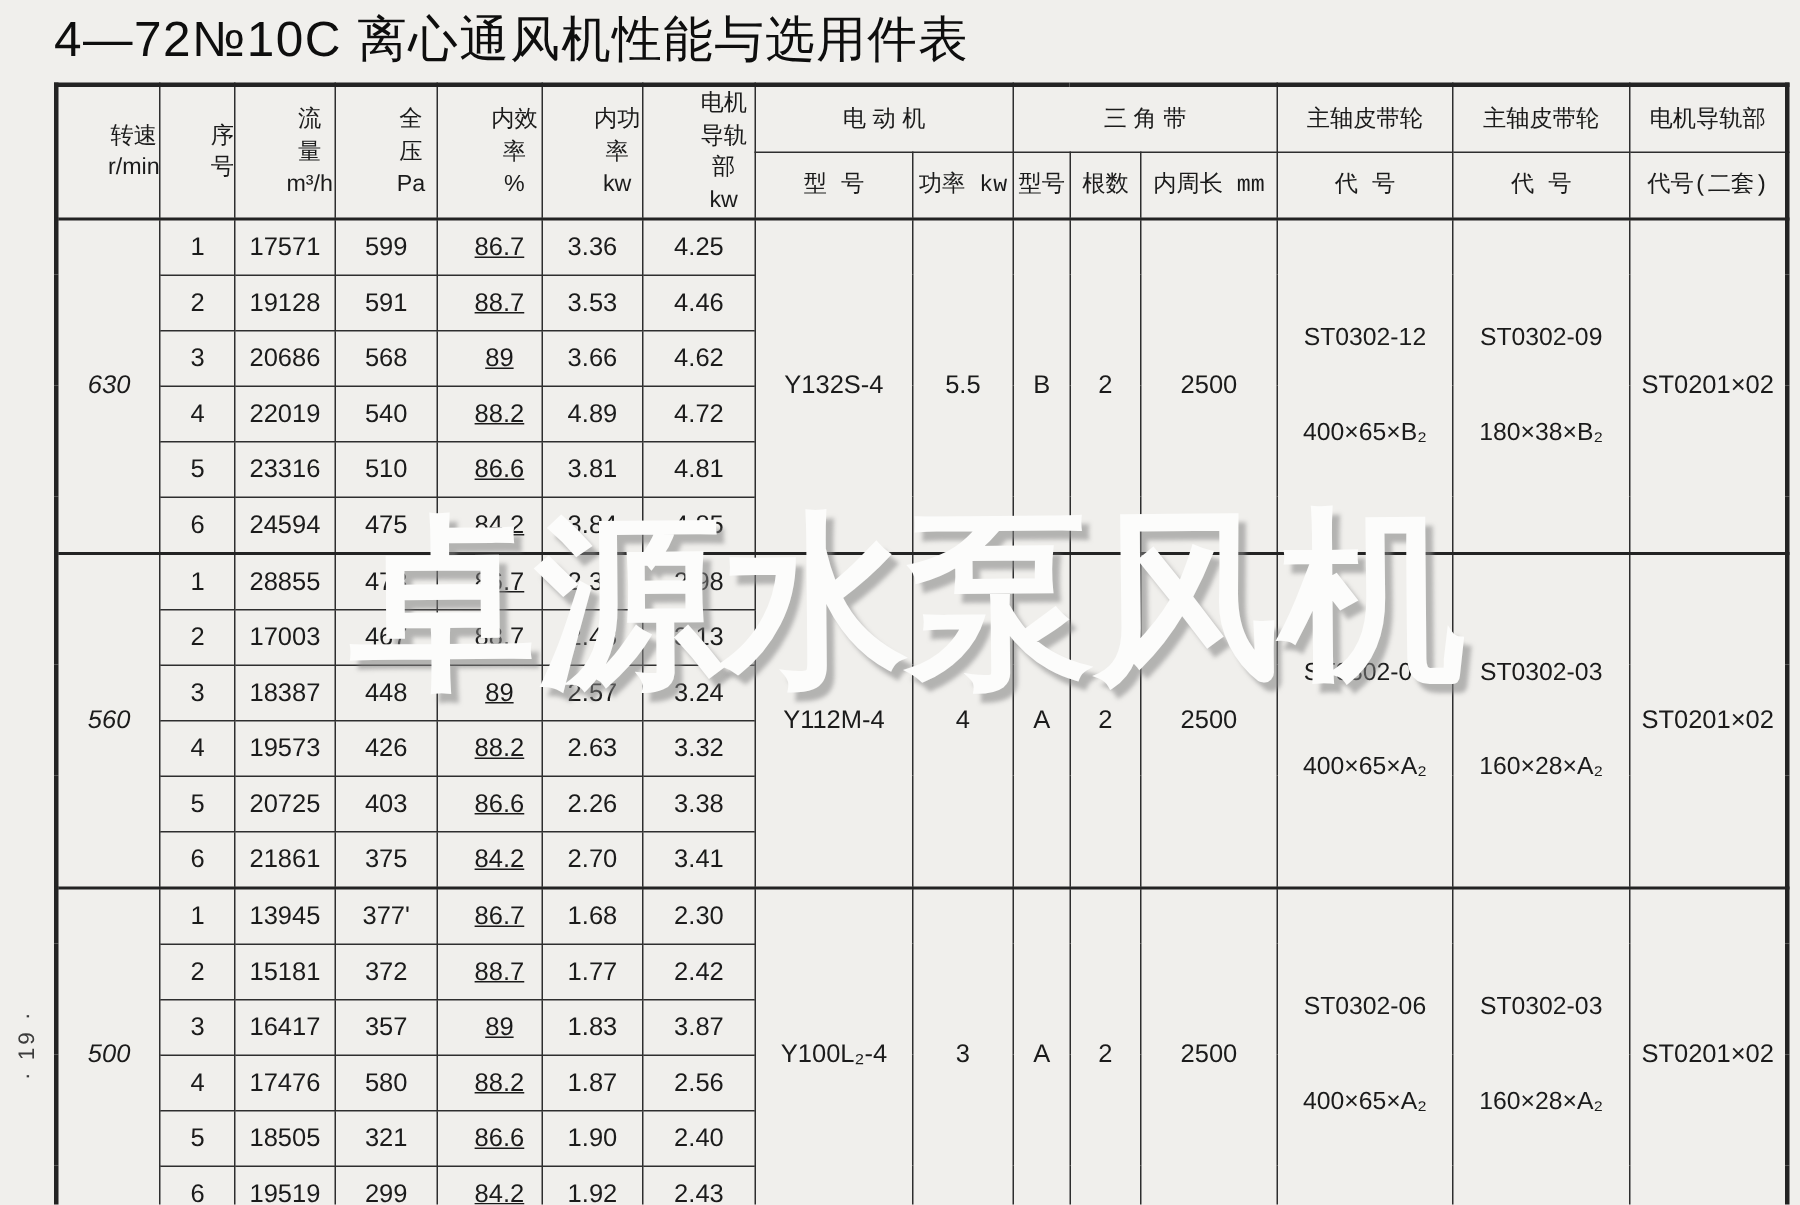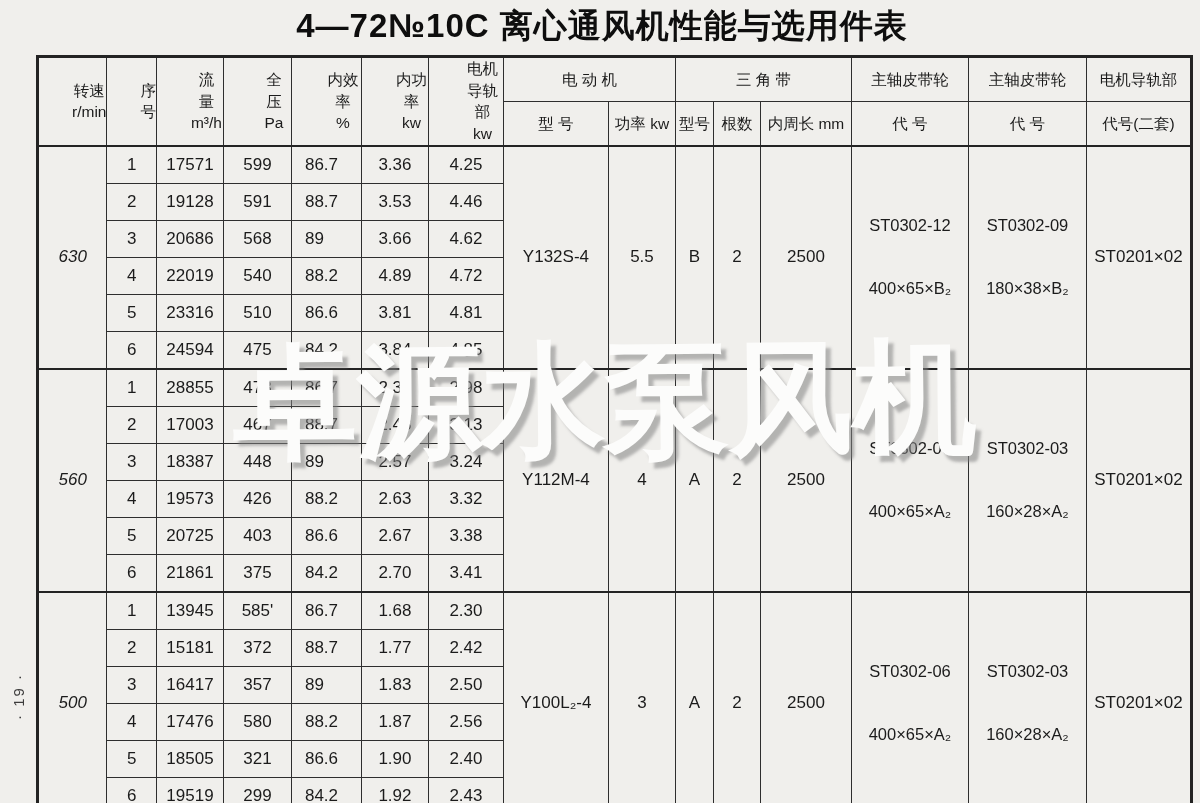--- a/index.html
+++ b/index.html
@@ -4,40 +4,40 @@
 <style>
   html,body{margin:0;padding:0;}
   body{
     width:1200px;height:803px;position:relative;overflow:hidden;
     background:#f0efec;
     font-family:"Liberation Sans","DejaVu Sans",sans-serif;
     color:#1b1b1b;
   }
   .page-title{
     position:absolute;top:4px;left:36px;width:1132px;margin:0;
-    text-align:center;font-size:33px;font-weight:bold;color:#0e0e0e;
+    font-size:33px;font-weight:normal;color:#0e0e0e;
     letter-spacing:1px;white-space:nowrap;
   }
   table.spec{
     position:absolute;left:36px;top:55px;
     border-collapse:collapse;table-layout:fixed;
     border:3px solid #232323;
   }
   .spec th,.spec td{
     border:1.5px solid #2e2e2e;
     text-align:center;vertical-align:middle;padding:0;
     color:#1b1b1b;
   }
   .spec thead th{font-size:15.5px;font-weight:normal;line-height:1.4;}
   .spec thead tr.hr1{height:28px;}
-  .spec thead tr.hr2{height:27px;}
+  .spec thead tr.hr2{height:27px;font-family:Liberation Mono, monospace;}
   .spec tbody{border-top:2.5px solid #232323;}
   .spec tbody td{font-size:17px;height:36px;}
   .hl{display:block;margin-left:33px;}
-  td.eff{text-align:left;padding-left:13px;}
+  td.eff{text-align:center;padding-left:13px;text-decoration:underline;}
   td.speed{font-size:17.5px;font-style:italic;}
   .stack{display:flex;flex-direction:column;align-items:center;justify-content:center;gap:44px;font-size:16.5px;}
   .watermark{
     position:absolute;left:233px;top:327px;width:718px;height:150px;
     display:flex;justify-content:space-between;align-items:center;
     font-family:"Liberation Serif","DejaVu Serif",serif;
     font-size:124px;font-weight:bold;line-height:1;
     color:#fcfcfb;
     text-shadow:5px 6px 3px rgba(130,130,130,0.55);
     pointer-events:none;white-space:nowrap;
@@ -241,39 +241,39 @@
       <td>426</td>
       <td class="eff">88.2</td>
       <td>2.63</td>
       <td>3.32</td>
     </tr>
     <tr>
       <td>5</td>
       <td>20725</td>
       <td>403</td>
       <td class="eff">86.6</td>
-      <td>2.67</td>
+      <td>2.26</td>
       <td>3.38</td>
     </tr>
     <tr>
       <td>6</td>
       <td>21861</td>
       <td>375</td>
       <td class="eff">84.2</td>
       <td>2.70</td>
       <td>3.41</td>
     </tr>
   </tbody>
 
   <tbody>
     <tr>
       <td rowspan="6" class="speed">500</td>
       <td>1</td>
       <td>13945</td>
-      <td>585'</td>
+      <td>377'</td>
       <td class="eff">86.7</td>
       <td>1.68</td>
       <td>2.30</td>
       <td rowspan="6">Y100L₂-4</td>
       <td rowspan="6">3</td>
       <td rowspan="6">A</td>
       <td rowspan="6">2</td>
       <td rowspan="6">2500</td>
       <td rowspan="6">
           <div class="stack">
@@ -296,21 +296,21 @@
       <td class="eff">88.7</td>
       <td>1.77</td>
       <td>2.42</td>
     </tr>
     <tr>
       <td>3</td>
       <td>16417</td>
       <td>357</td>
       <td class="eff">89</td>
       <td>1.83</td>
-      <td>2.50</td>
+      <td>3.87</td>
     </tr>
     <tr>
       <td>4</td>
       <td>17476</td>
       <td>580</td>
       <td class="eff">88.2</td>
       <td>1.87</td>
       <td>2.56</td>
     </tr>
     <tr>

